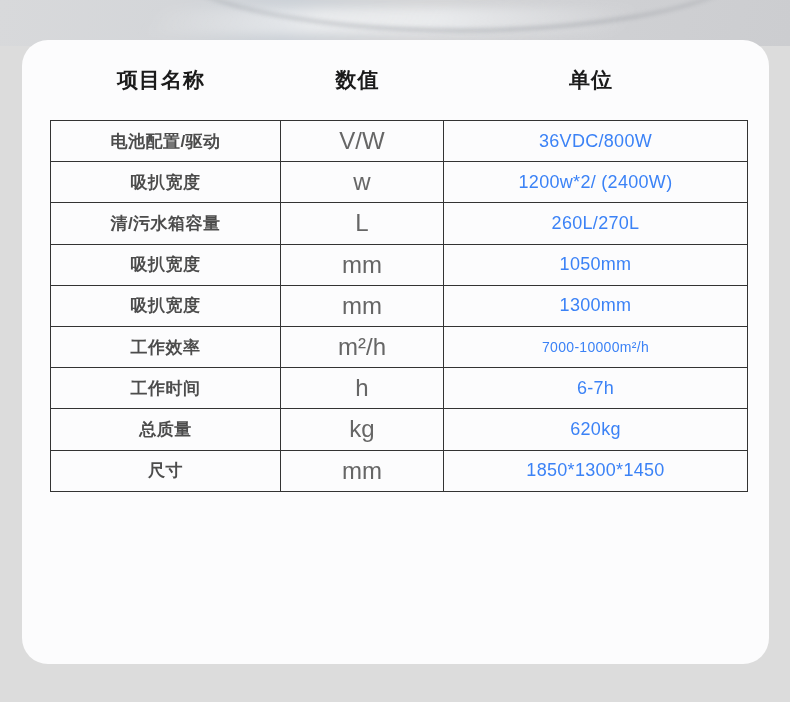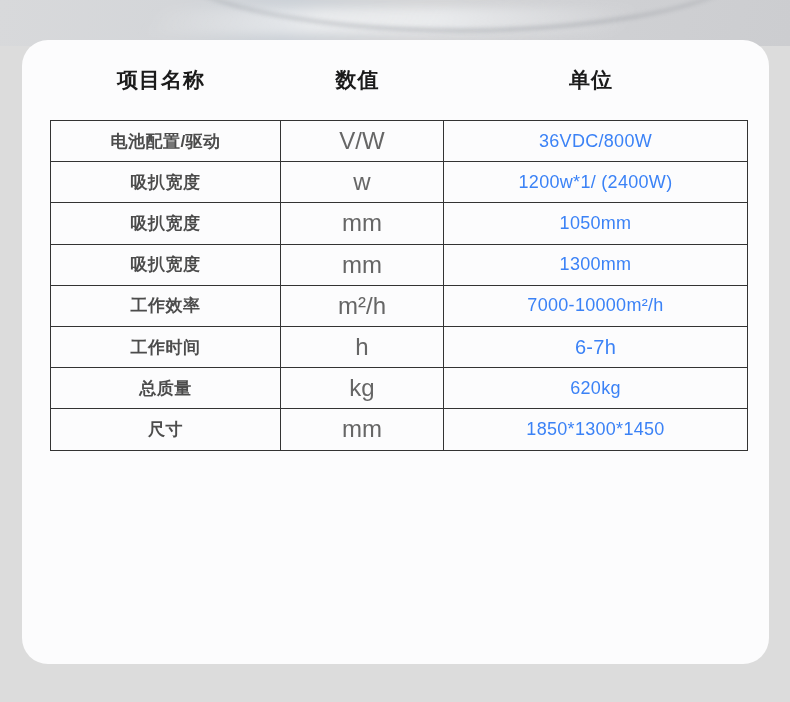--- a/index.html
+++ b/index.html
@@ -82,21 +82,21 @@
     height: 41.2px;
     text-align: center;
     vertical-align: middle;
     padding: 0;
     overflow: hidden;
     white-space: nowrap;
   }
   .c-name  { font-weight: 700; color: #4c4c4c; font-size: 17px; letter-spacing: 0.5px; }
   .c-unit  { color: #666; font-size: 24px; }
   .c-value { color: #3b82f6; font-size: 18px; letter-spacing: 0.3px; }
-  .spec-table tbody tr:nth-child(6) .c-value { font-size: 20px; text-align: center; }
+  .spec-table tbody tr:nth-child(6) .c-value { font-size: 14px; text-align: center; }
 </style>
 </head>
 <body>
 
 <div class="page">
 
   <div class="hero-strip">
     <div class="streak"></div>
     <div class="hero-arc"></div>
   </div>
@@ -118,23 +118,28 @@
       <tbody id="spec-body">
   <tr>
     <td class="c-name">电池配置/驱动</td>
     <td class="c-unit">V/W</td>
     <td class="c-value">36VDC/800W</td>
   </tr>
 
   <tr>
     <td class="c-name">吸扒宽度</td>
     <td class="c-unit">w</td>
-    <td class="c-value">1200w*1/ (2400W)</td>
+    <td class="c-value">1200w*2/ (2400W)</td>
   </tr>
 
+  <tr>
+    <td class="c-name">清/污水箱容量</td>
+    <td class="c-unit">L</td>
+    <td class="c-value">260L/270L</td>
+  </tr>
 
   <tr>
     <td class="c-name">吸扒宽度</td>
     <td class="c-unit">mm</td>
     <td class="c-value">1050mm</td>
   </tr>
 
   <tr>
     <td class="c-name">吸扒宽度</td>
     <td class="c-unit">mm</td>

